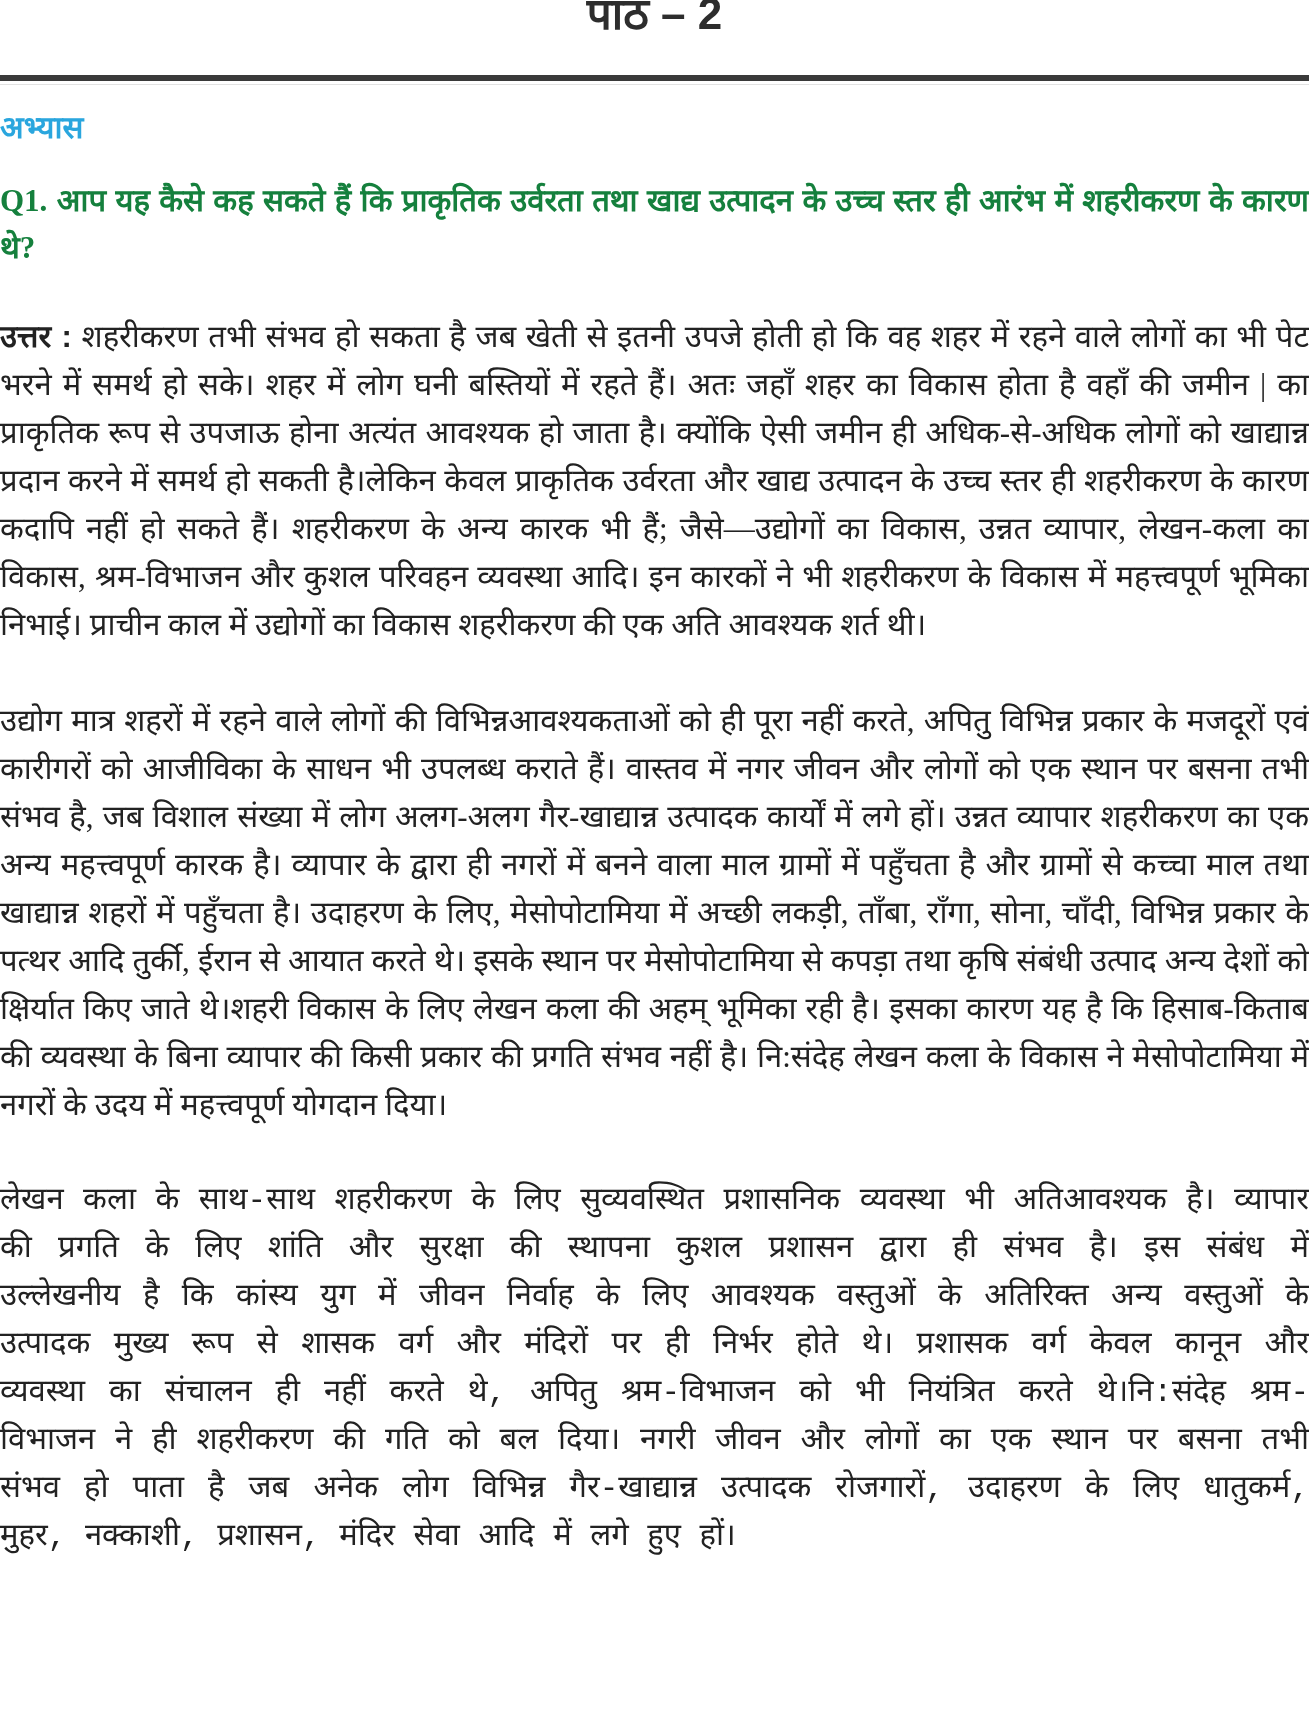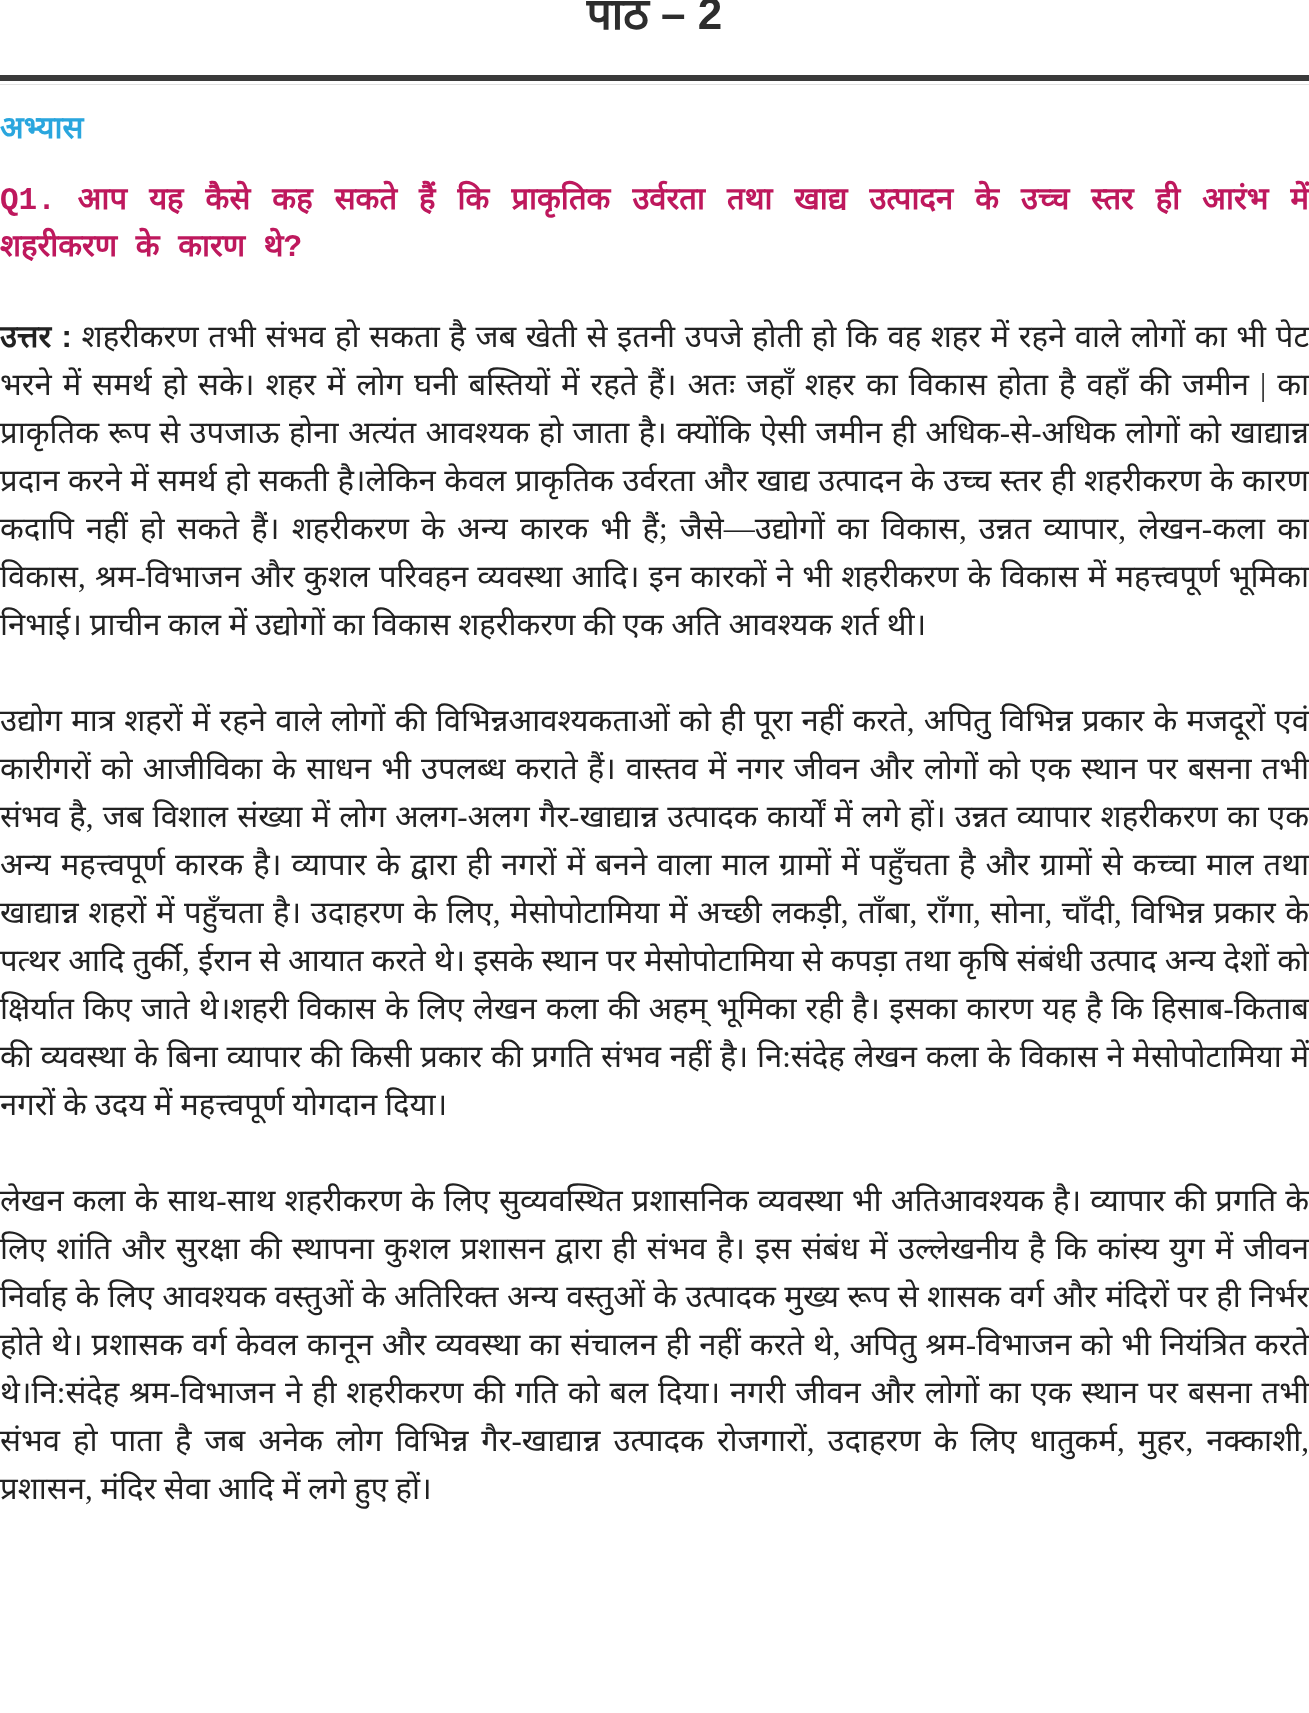--- a/index.html
+++ b/index.html
@@ -52,36 +52,36 @@
     margin: 20px 0 0 0;
     font-size: 31px;
     font-weight: 700;
     color: #2aa6de;
     font-family: "Liberation Sans", "DejaVu Sans", sans-serif;
   }
   .question {
     margin: 30px 0 0 0;
     font-size: 31px;
     font-weight: 700;
-    color: #be185d;
+    color: #15803d;
     line-height: 47px;
     text-align: justify;
-    font-family: Liberation Mono, monospace;
+    font-family: Liberation Serif, serif;
   }
   .answer {
     margin-top: 42px;
   }
   .answer p {
     margin: 0 0 48px 0;
     font-size: 31px;
     line-height: 48px;
     text-align: justify;
     color: #222222;
   }
-  .answer p:last-child { margin-bottom: 0; }
+  .answer p:last-child { margin-bottom: 0; font-family: Liberation Mono, monospace; }
   .answer-label {
     font-weight: 700;
     font-family: "Liberation Sans", "DejaVu Sans", sans-serif;
   }
 </style>
 </head>
 <body>
 
 <div class="page">
 

